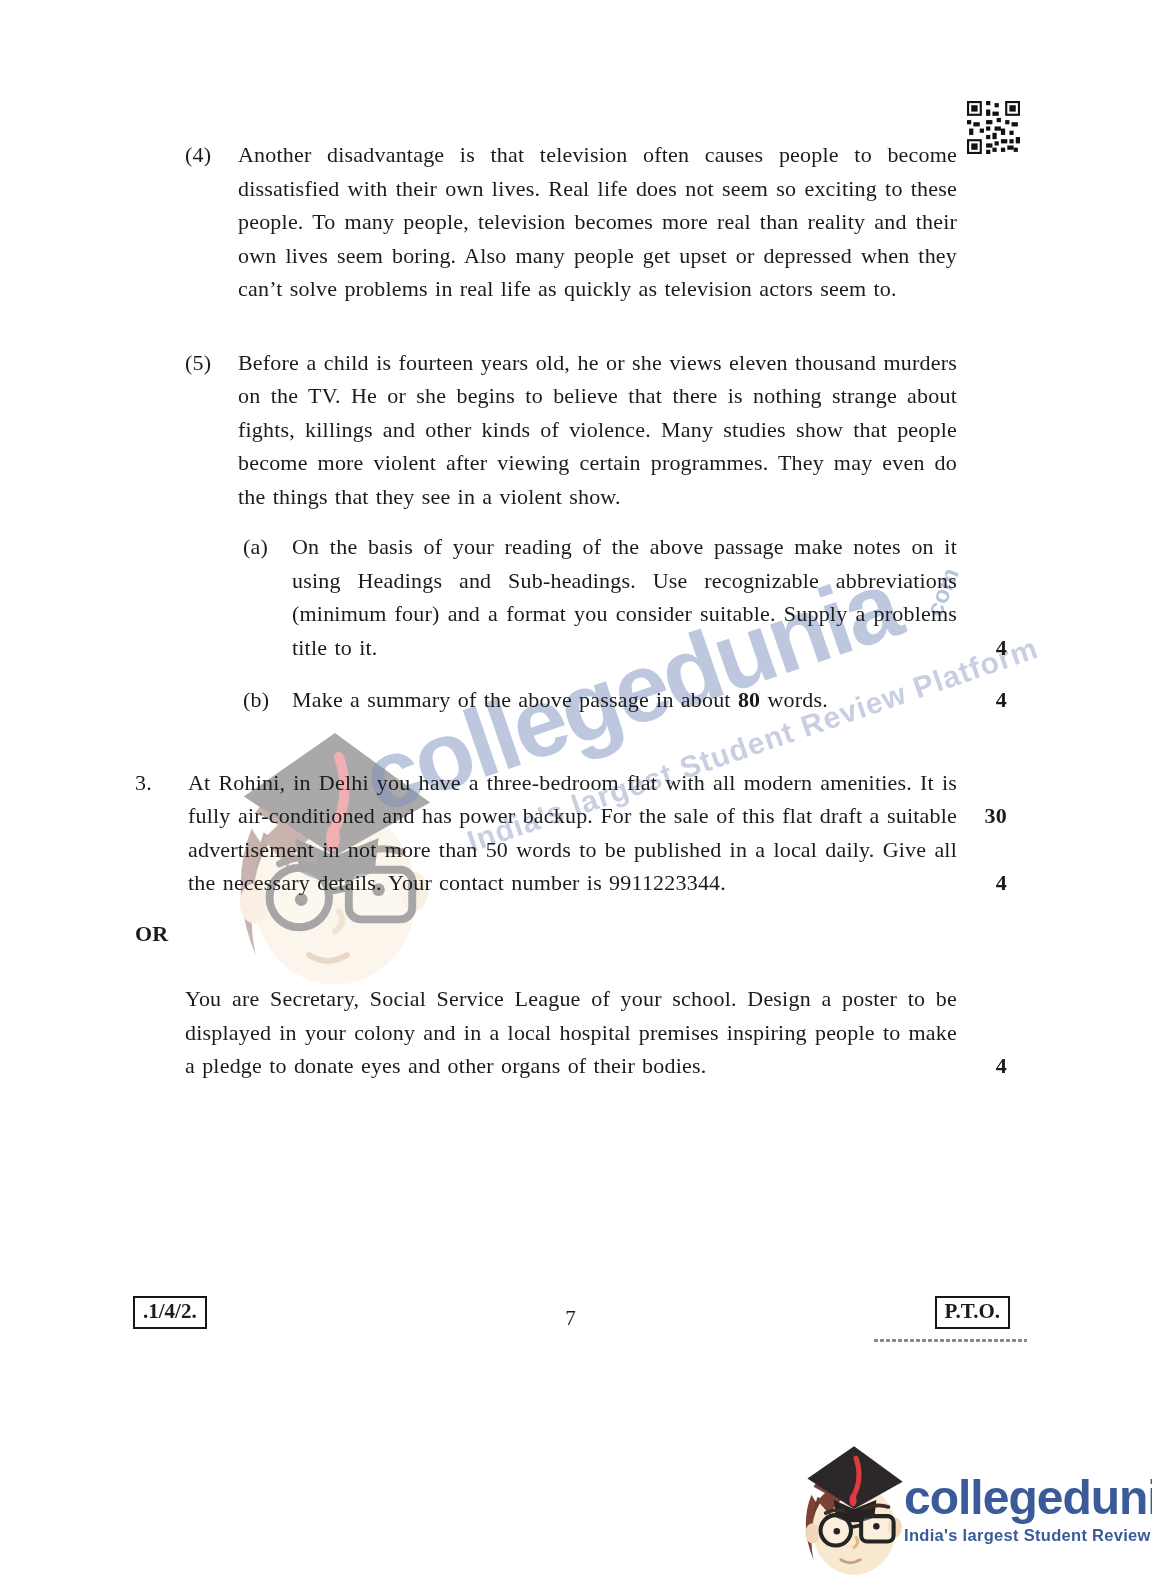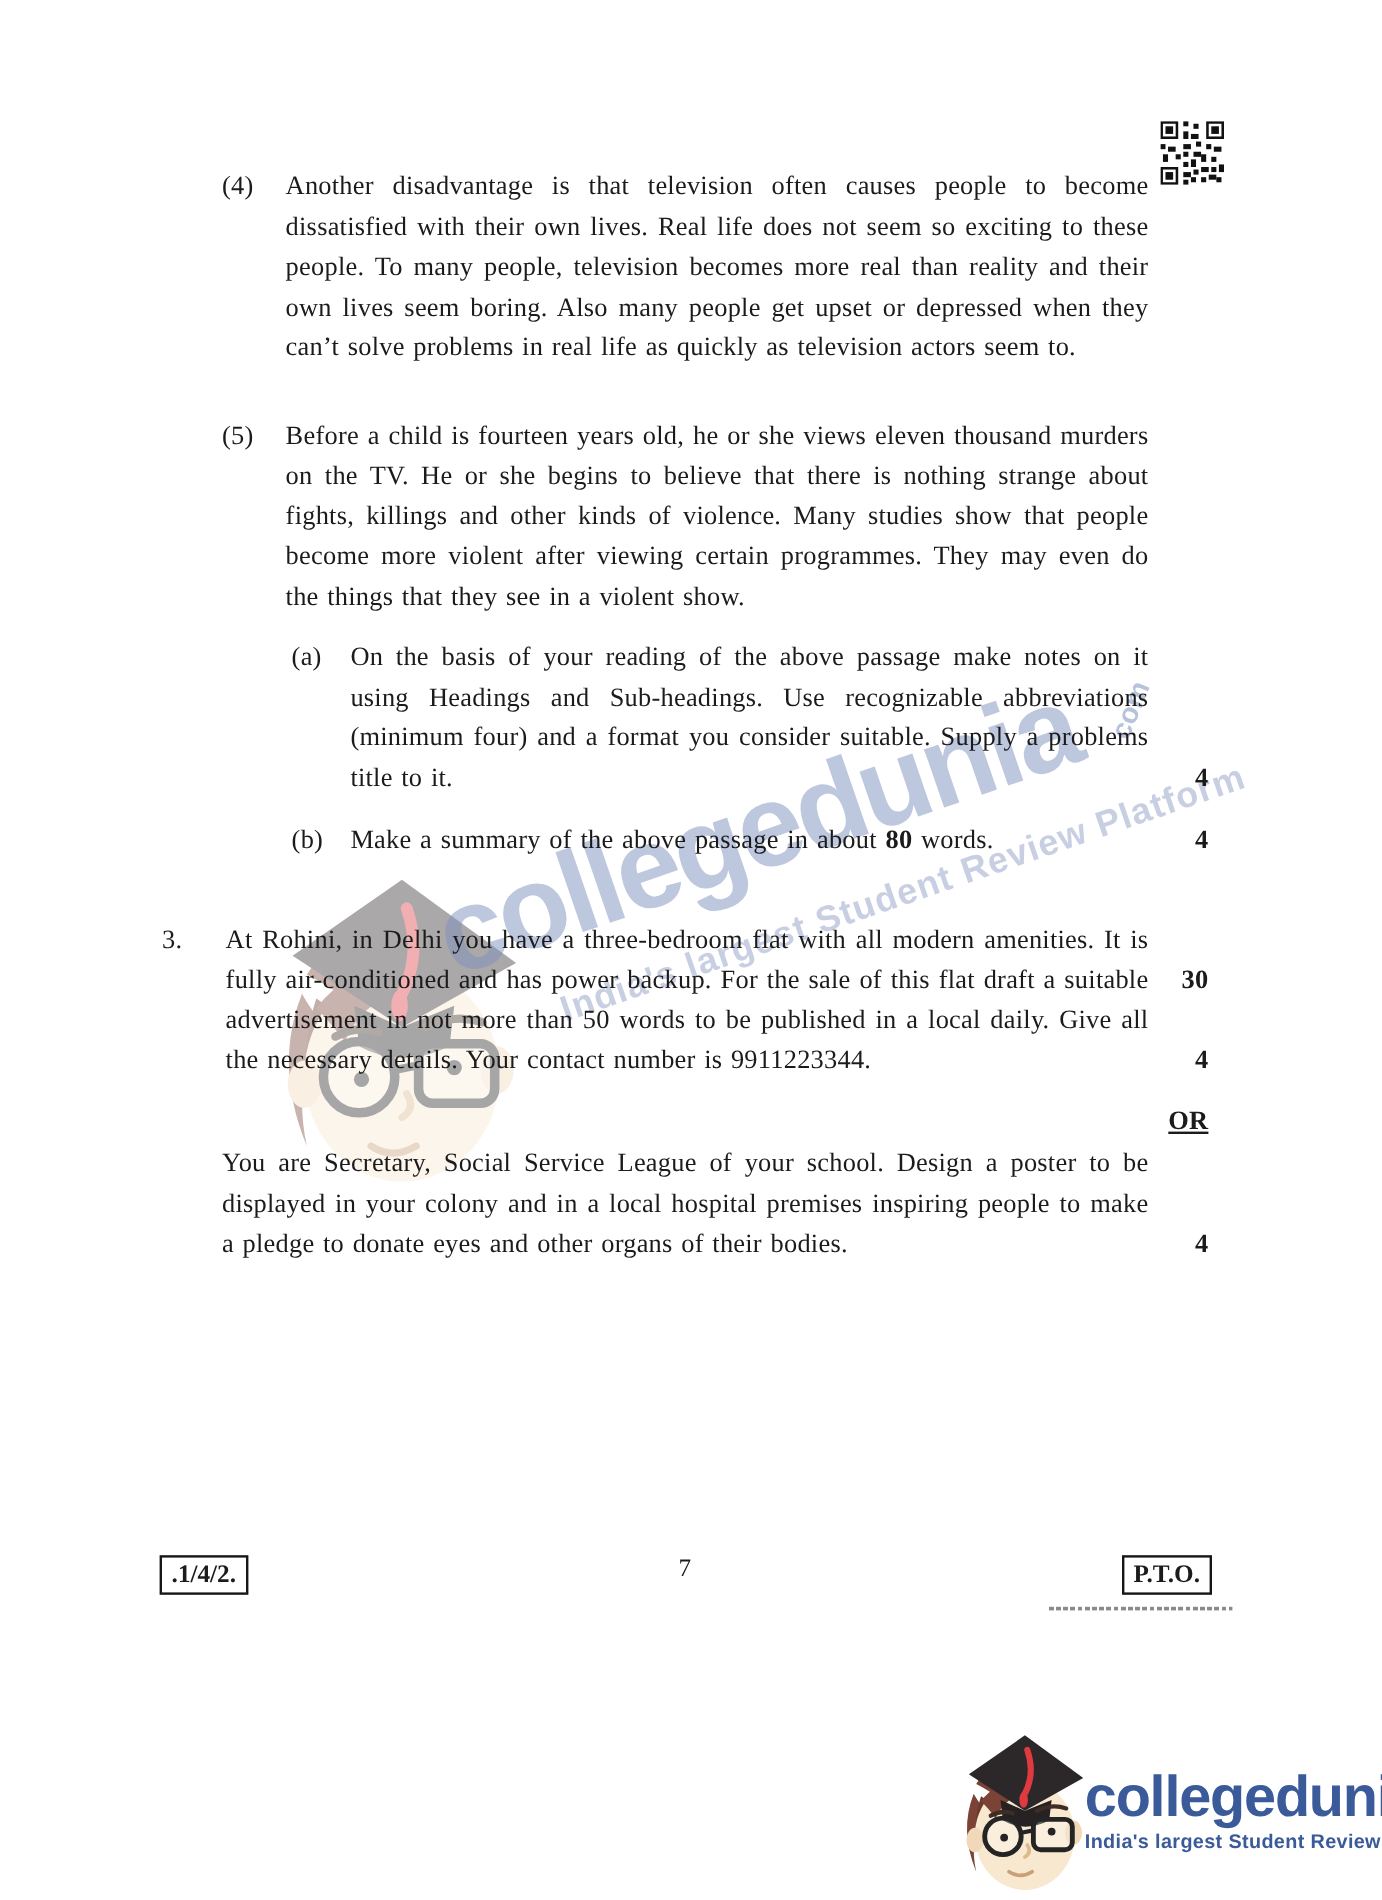--- a/index.html
+++ b/index.html
@@ -48,31 +48,31 @@
   .subq { position:relative; margin-left:108px; padding:0 50px 0 49px; text-align:justify; }
   .subq .sublabel { position:absolute; left:0; top:0; }
   .marks { position:absolute; right:0; bottom:0; font-weight:bold; }
 
   .mt-p5   { margin-top:40px; }
   .mt-a    { margin-top:17px; }
   .mt-b    { margin-top:19px; }
   .mt-sec  { margin-top:49px; }
   .mt-q3   { margin-top:10px; }
   .mt-or   { margin-top:17px; }
-  .mt-alt  { margin-top:2px; }
+  .mt-alt  { margin-top:32px; }
 
   .section-head { position:relative; text-align:center; font-weight:bold; }
   .section-head .marks { top:0; bottom:auto;margin-top:33px; }
-  .or-row { text-align:right; font-weight:bold;text-decoration:underline; }
+  .or-row { text-align:left; font-weight:bold; }
   .alt-row { position:relative; margin-left:50px; padding-right:50px; text-align:justify; }
 
   
   .footer {
     position:absolute; left:133px; top:1296px; width:877px; z-index:2;
-    display:flex; justify-content:space-between; align-items:flex-start;
+    display:flex; justify-content:space-between; align-items:flex-end;
     font-size:21px; line-height:1;
   }
   .fbox { border:2px solid #161616; padding:3px 8px 5px; font-weight:bold; }
   .pageno { font-size:21px; }
   .microline {
     position:absolute; left:874px; top:1339px; width:153px; height:3px; z-index:2;
     background:repeating-linear-gradient(90deg,#8a8a8a 0 4px,transparent 4px 6px);
   }
 
   

